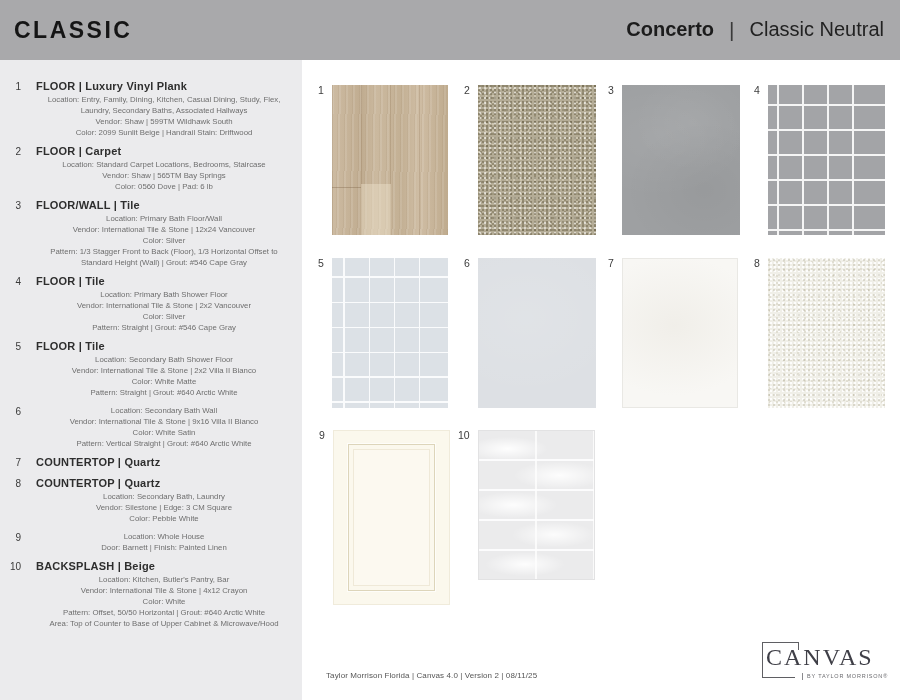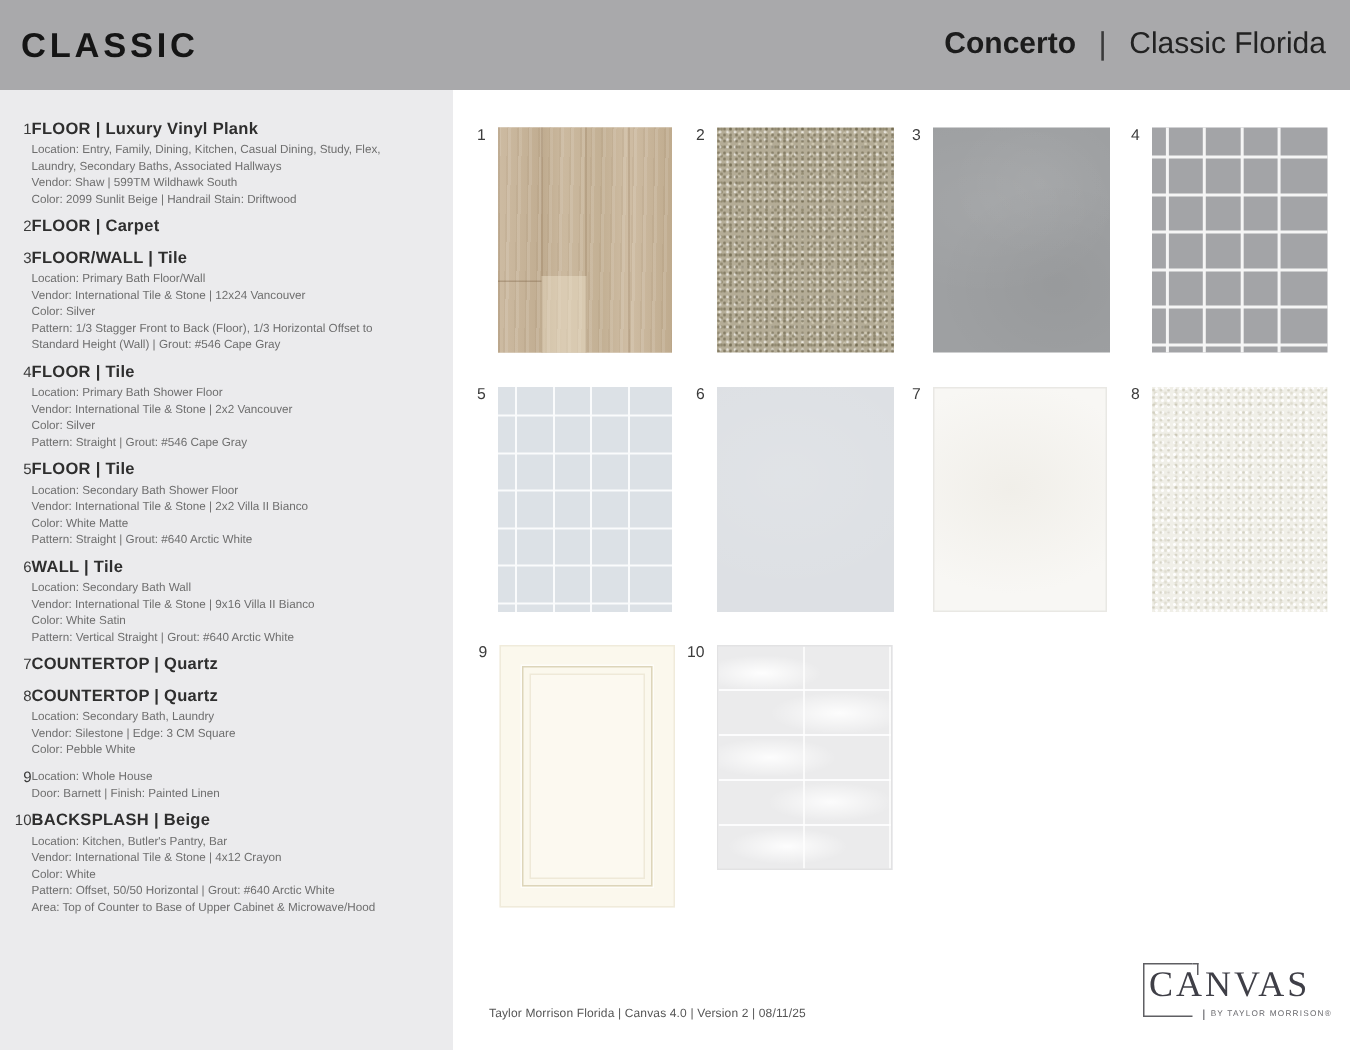--- a/index.html
+++ b/index.html
@@ -32,28 +32,29 @@
     position:absolute; left:0; top:60px; width:302px; height:640px;
     background:#ebebed;
     padding:20px 8px 0 0;
     overflow:hidden;
   }
   .spec-item { display:flex; margin-bottom:7px; }
   .spec-num {
     width:21px; text-align:right; flex:0 0 21px;
     font-size:10px; color:#3a3a3a; line-height:12px; padding-top:1px;
   }
-  .spec-body { width:256px; }
+  .spec-body { margin-left:15px; width:256px; }
   .spec-title {
     font-size:11px; font-weight:600; color:#2e2e2e;
     line-height:12px; letter-spacing:0.2px; margin-bottom:2px;
   }
   .spec-details {
     font-size:7.8px; color:#6e6e6e; line-height:11px;
     white-space:pre-line;
+    text-align:center;
   }
 
   
   .board { position:absolute; left:302px; top:60px; width:598px; height:640px; background:#ffffff; }
   .cell { position:absolute; }
   .sw-num {
     position:absolute; left:-14px; top:-1px;
     font-size:10.5px; color:#3c3c3c;
   }
   .sw-num.wide { left:-20px; }
@@ -208,41 +209,44 @@
 </head>
 <body>
 
 <div class="page">
 
   <div class="header">
     <div class="collection-title">CLASSIC</div>
     <div class="header-right">
       <span class="palette-name">Concerto</span>
       <span class="header-sep">|</span>
-      <span class="palette-style">Classic Florida</span>
+      <span class="palette-style">Classic Neutral</span>
     </div>
   </div>
 
   <div class="sidebar">
 
     <div class="spec-item">
       <span class="spec-num">1</span>
       <div class="spec-body">
         <div class="spec-title">FLOOR | Luxury Vinyl Plank</div>
         <div class="spec-details">Location: Entry, Family, Dining, Kitchen, Casual Dining, Study, Flex,
 Laundry, Secondary Baths, Associated Hallways
 Vendor: Shaw | 599TM Wildhawk South
 Color: 2099 Sunlit Beige | Handrail Stain: Driftwood</div>
       </div>
     </div>
 
     <div class="spec-item">
       <span class="spec-num">2</span>
       <div class="spec-body">
         <div class="spec-title">FLOOR | Carpet</div>
+        <div class="spec-details">Location: Standard Carpet Locations, Bedrooms, Staircase
+Vendor: Shaw | 565TM Bay Springs
+Color: 0560 Dove | Pad: 6 lb</div>
       </div>
     </div>
 
     <div class="spec-item">
       <span class="spec-num">3</span>
       <div class="spec-body">
         <div class="spec-title">FLOOR/WALL | Tile</div>
         <div class="spec-details">Location: Primary Bath Floor/Wall
 Vendor: International Tile &amp; Stone | 12x24 Vancouver
 Color: Silver
@@ -269,21 +273,20 @@
         <div class="spec-details">Location: Secondary Bath Shower Floor
 Vendor: International Tile &amp; Stone | 2x2 Villa II Bianco
 Color: White Matte
 Pattern: Straight | Grout: #640 Arctic White</div>
       </div>
     </div>
 
     <div class="spec-item">
       <span class="spec-num">6</span>
       <div class="spec-body">
-        <div class="spec-title">WALL | Tile</div>
         <div class="spec-details">Location: Secondary Bath Wall
 Vendor: International Tile &amp; Stone | 9x16 Villa II Bianco
 Color: White Satin
 Pattern: Vertical Straight | Grout: #640 Arctic White</div>
       </div>
     </div>
 
     <div class="spec-item">
       <span class="spec-num">7</span>
       <div class="spec-body">

